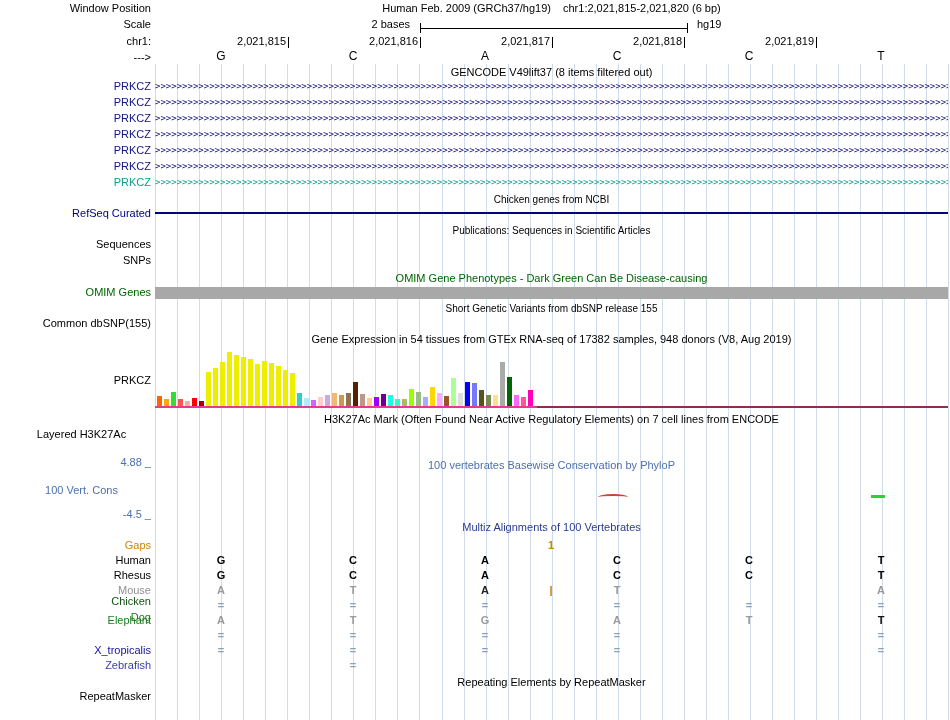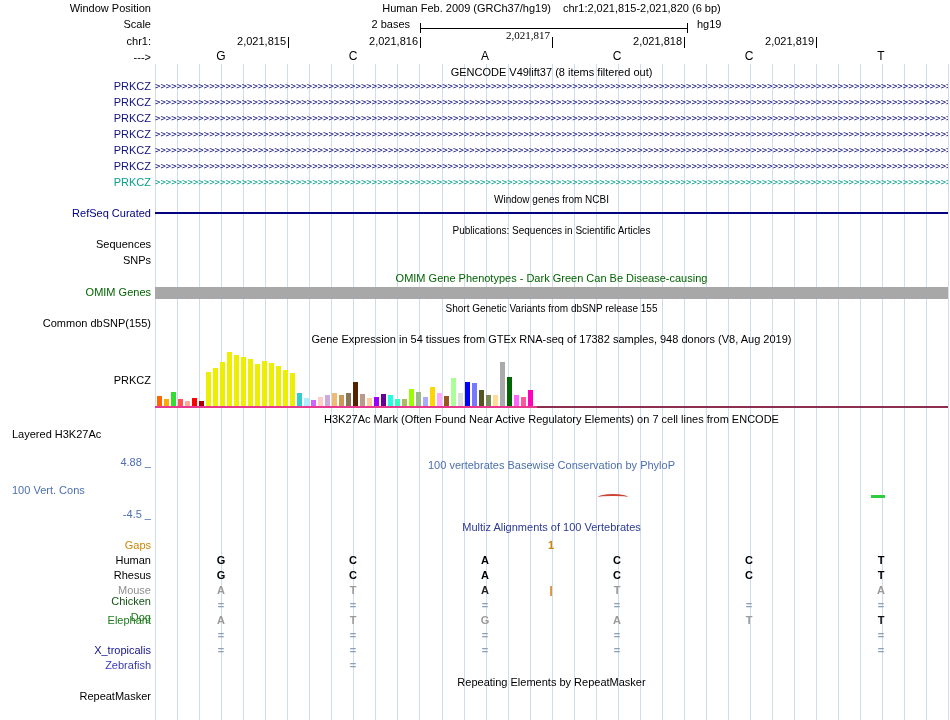--- a/index.html
+++ b/index.html
@@ -2,21 +2,21 @@
 <html><head>
 <meta charset="utf-8">
 <style>
   *{margin:0;padding:0;box-sizing:border-box;}
   html,body{background:#fff;}
   #screen{position:relative;width:950px;height:720px;background:#fff;
           font-family:"Liberation Sans",sans-serif;font-size:11px;color:#000;overflow:hidden;}
   .track-bg{position:absolute;left:155px;top:64px;width:794px;height:656px;
             background-image:repeating-linear-gradient(to right,#CFDCEC 0 1px,transparent 1px 22.04px);}
   .lbl{position:absolute;left:0;width:151px;text-align:right;white-space:nowrap;line-height:13px;}
-  .lbl.left{text-align:left;padding-left:12px;}
+  .lbl.left{text-align:center;padding-left:12px;}
   .ctitle{position:absolute;left:155px;width:793px;text-align:center;line-height:13px;white-space:nowrap;}
   .small{font-size:10px;}
   .coord{position:absolute;white-space:nowrap;line-height:13px;text-align:right;}
   .tick{position:absolute;width:1px;height:11px;background:#000;}
   .base{position:absolute;width:20px;text-align:center;font-size:12px;line-height:13px;}
   .arrows{position:absolute;left:155px;width:793px;height:13px;line-height:13px;overflow:hidden;
           font-family:"DejaVu Sans Mono",monospace;font-size:9px;white-space:nowrap;}
   .scale-bracket{position:absolute;left:420px;top:23px;width:268px;height:10px;
           border-left:1px solid #000;border-right:1px solid #000;
           background:linear-gradient(#000,#000) center/100% 1px no-repeat;}
@@ -47,21 +47,21 @@
   <span class="lbl" style="top:18px">Scale</span>
   <span class="scale-value">2 bases</span>
   <div class="scale-bracket"></div>
   <span class="scale-asm">hg19</span>
 
   <span class="lbl" style="top:35px">chr1:</span>
   <span class="lbl" style="top:51px">---&gt;</span>
 
   <div class="ctitle" style="top:66px">GENCODE V49lift37 (8 items filtered out)</div>
 
-  <div class="ctitle small" style="top:193px">Window genes from NCBI</div>
+  <div class="ctitle small" style="top:193px">Chicken genes from NCBI</div>
   <span class="lbl" id="lbl-refseq" style="top: 207px; color: rgb(0, 0, 128);">RefSeq Curated</span>
   <div class="refseq-line" style="background: rgb(0, 0, 128);"></div>
 
   <div class="ctitle small" style="top:224px">Publications: Sequences in Scientific Articles</div>
   <span class="lbl" style="top:238px">Sequences</span>
   <span class="lbl" style="top:254px">SNPs</span>
 
   <div class="ctitle" id="title-omim" style="top: 272px; color: rgb(0, 100, 0);">OMIM Gene Phenotypes - Dark Green Can Be Disease-causing</div>
   <span class="lbl" id="lbl-omim" style="top: 286px; color: rgb(0, 100, 0);">OMIM Genes</span>
   <div class="omim-bar" style="background: rgb(168, 168, 168);"></div>
@@ -139,21 +139,21 @@
   <span class="lbl" id="lbl-cons-min" style="top: 508px; color: rgb(76, 111, 174);">-4.5 _</span>
 
   <div class="ctitle" id="title-multiz" style="top: 521px; color: rgb(43, 58, 144);">Multiz Alignments of 100 Vertebrates</div>
 
   <div class="ctitle" style="top:676px">Repeating Elements by RepeatMasker</div>
   <span class="lbl" style="top:690px">RepeatMasker</span>
 <span class="coord" style="left: 202px; top: 35px; width: 84px;">2,021,815</span>
     <span class="tick" style="left: 288px; top: 37px;"></span>
     <span class="coord" style="left: 334px; top: 35px; width: 84px;">2,021,816</span>
     <span class="tick" style="left: 420px; top: 37px;"></span>
-    <span class="coord" style="left: 466px; top: 29px; width: 84px; font-family: Liberation Serif, serif;">2,021,817</span>
+    <span class="coord" style="left: 466px; top: 35px; width: 84px;">2,021,817</span>
     <span class="tick" style="left: 552px; top: 37px;"></span>
     <span class="coord" style="left: 598px; top: 35px; width: 84px;">2,021,818</span>
     <span class="tick" style="left: 684px; top: 37px;"></span>
     <span class="coord" style="left: 730px; top: 35px; width: 84px;">2,021,819</span>
     <span class="tick" style="left: 816px; top: 37px;"></span>
     <span class="base" style="left: 211px; top: 50px;">G</span>
     <span class="base" style="left: 343px; top: 50px;">C</span>
     <span class="base" style="left: 475px; top: 50px;">A</span>
     <span class="base" style="left: 607px; top: 50px;">C</span>
     <span class="base" style="left: 739px; top: 50px;">C</span>

